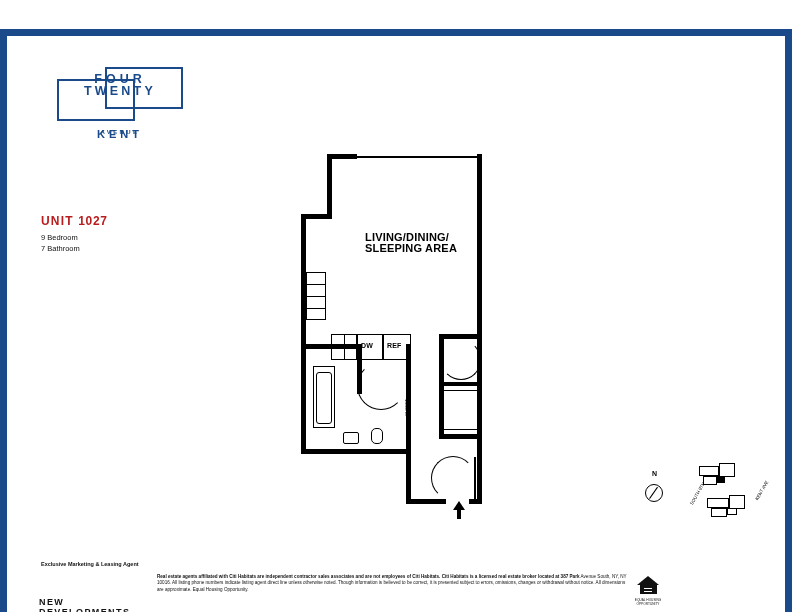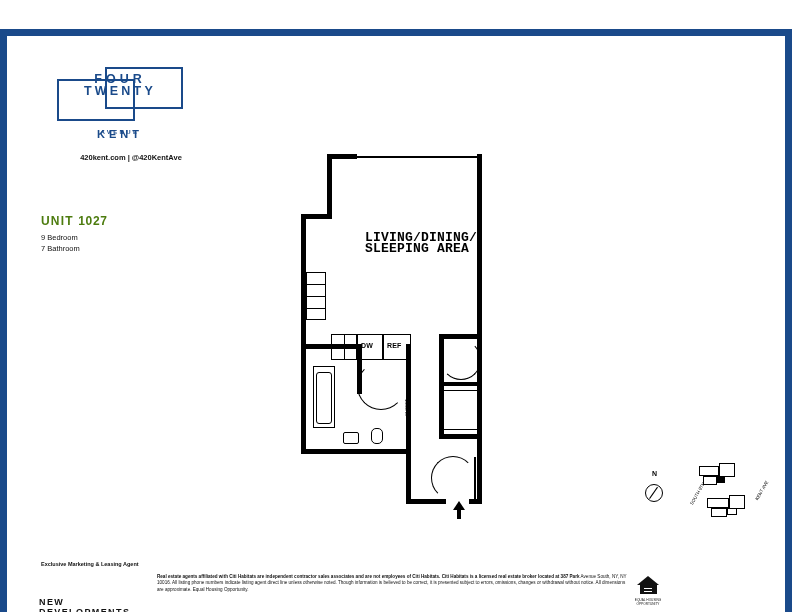--- a/index.html
+++ b/index.html
@@ -68,21 +68,21 @@
   }
 
   
   .unit-title {
     position: absolute;
     left: 34px;
     top: 178px;
     font-size: 12px;
     font-weight: 700;
     letter-spacing: 1.2px;
-    color: #4d7c0f;
+    color: #b91c1c;
   }
   .unit-title .num { letter-spacing: 0.6px; }
   .unit-specs {
     position: absolute;
     left: 34px;
     top: 196px;
     font-size: 7.5px;
     line-height: 11px;
     color: #111111;
   }
@@ -105,26 +105,25 @@
   }
   .lbl {
     position: absolute;
     font-size: 7px;
     font-weight: 700;
     color: #000000;
     letter-spacing: 0.2px;
   }
   .room-label {
     position: absolute;
-    font-size: 13px;
+    font-size: 11px;
     font-weight: 700;
     color: #000000;
     line-height: 11px;
     letter-spacing: 0.2px;
-    font-family: Liberation Mono, monospace;
   }
   .vlbl {
     position: absolute;
     font-size: 4.2px;
     color: #000000;
     transform: rotate(-90deg);
     transform-origin: left top;
     white-space: nowrap;
   }
   .door-arc {
@@ -295,21 +294,20 @@
     <div class="logo-box b1"></div>
     <div class="logo-box b2"></div>
     <div class="logo-mask" style="left:52px; top:18px; width:26px; height:26px;"></div>
     <div class="logo-text l1">FOUR</div>
     <div class="logo-text l2">TWENTY</div>
     <div class="logo-text l3">KENT</div>
     <div class="logo-text l4">AVENUE</div>
   </div>
 
   <div class="address">
-    <div>420kent.com | @420KentAve</div>
   </div>
 
   <div class="unit-title">
     <span>UNIT</span>
     <span class="num">1027</span>
   </div>
   <div class="unit-specs">
     <div>9 Bedroom</div>
     <div>7 Bathroom</div>
   </div>

